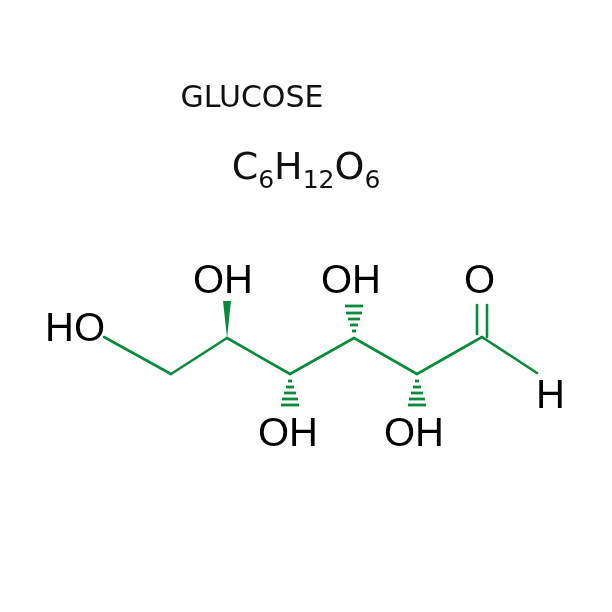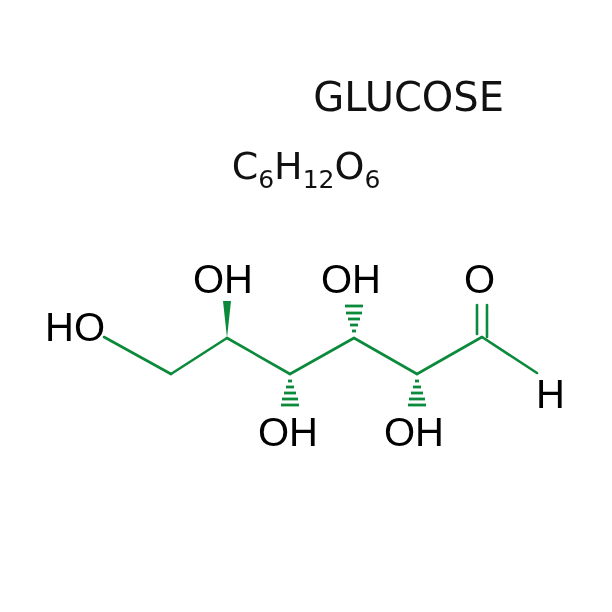--- a/index.html
+++ b/index.html
@@ -12,22 +12,22 @@
       height: 612px;
       position: relative;
       overflow: hidden;
       font-family: "DejaVu Sans", "Liberation Sans", sans-serif;
     }
     .title {
       position: absolute;
       left: 0;
       width: 504px;
       top: 73px;
-      text-align: right;
-      font-size: 40px;
+      text-align: center;
+      font-size: 30px;
       color: #111111;
       letter-spacing: 0px;
       font-family: "DejaVu Sans", sans-serif;
       line-height: 48px;
     }
     .formula {
       position: absolute;
       left: 0;
       width: 612px;
       top: 142px;

